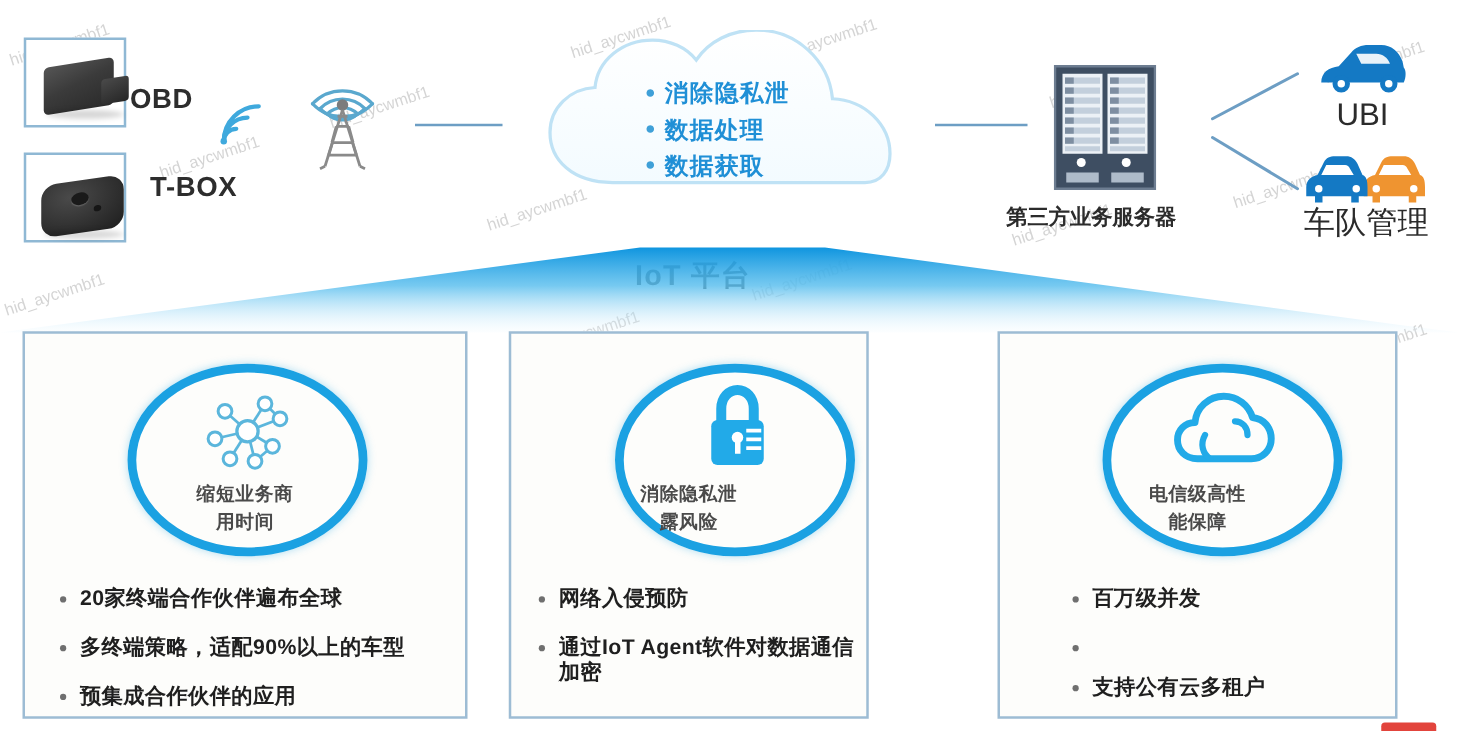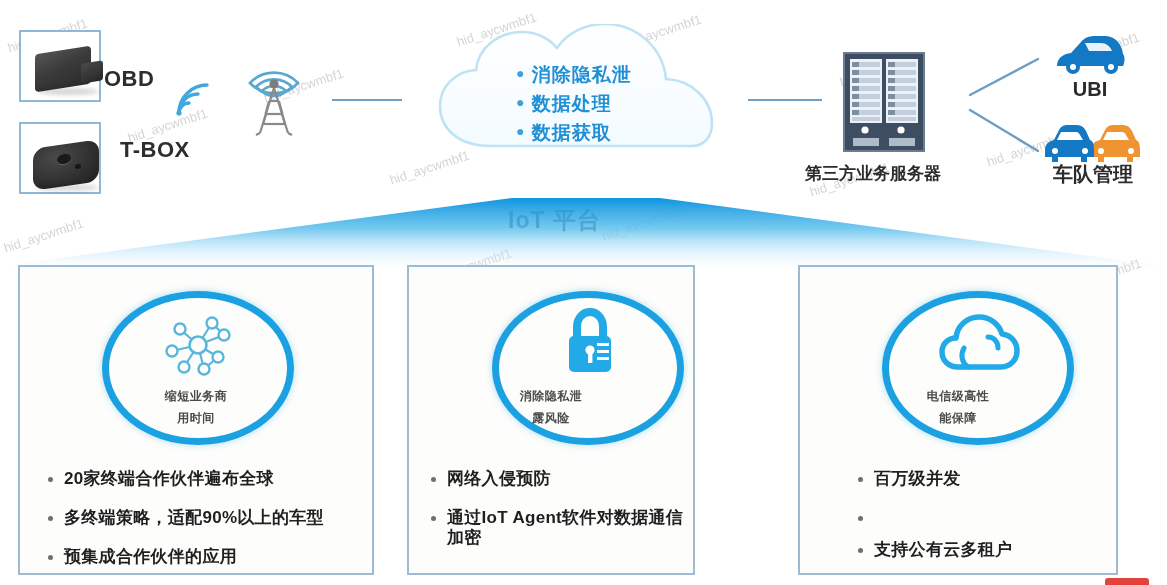--- a/index.html
+++ b/index.html
@@ -96,21 +96,21 @@
   }
 
   
   .srv-label{
     position:absolute;font-size:17px;font-weight:700;color:#2b2b2b;
     white-space:nowrap;
   }
 
   
   .ep-label{
-    position:absolute;font-size:20px;font-weight:700;color:#2b2b2b;
+    position:absolute;font-size:25px;font-weight:400;color:#2b2b2b;
     white-space:nowrap;text-align:center;
   }
 
   
   .fan{
     position:absolute;
     left:0;top:196px;width:1167px;height:72px;
   }
 
   
@@ -126,21 +126,21 @@
     position:absolute;
     border:7px solid #1BA1E2;
     border-radius:50%;
     box-sizing:border-box;
     box-shadow:0 0 7px rgba(27,161,226,.35);
   }
   .ring-title{
     position:absolute;
     width:100%;
     text-align:center;
-    font-size:12px;
+    font-size:15px;
     font-weight:700;
     color:#4a4a4a;
     line-height:22px;
     letter-spacing:.5px;
   }
   .bullets{
     position:absolute;
     left:0;right:0;
   }
   .bullet{

